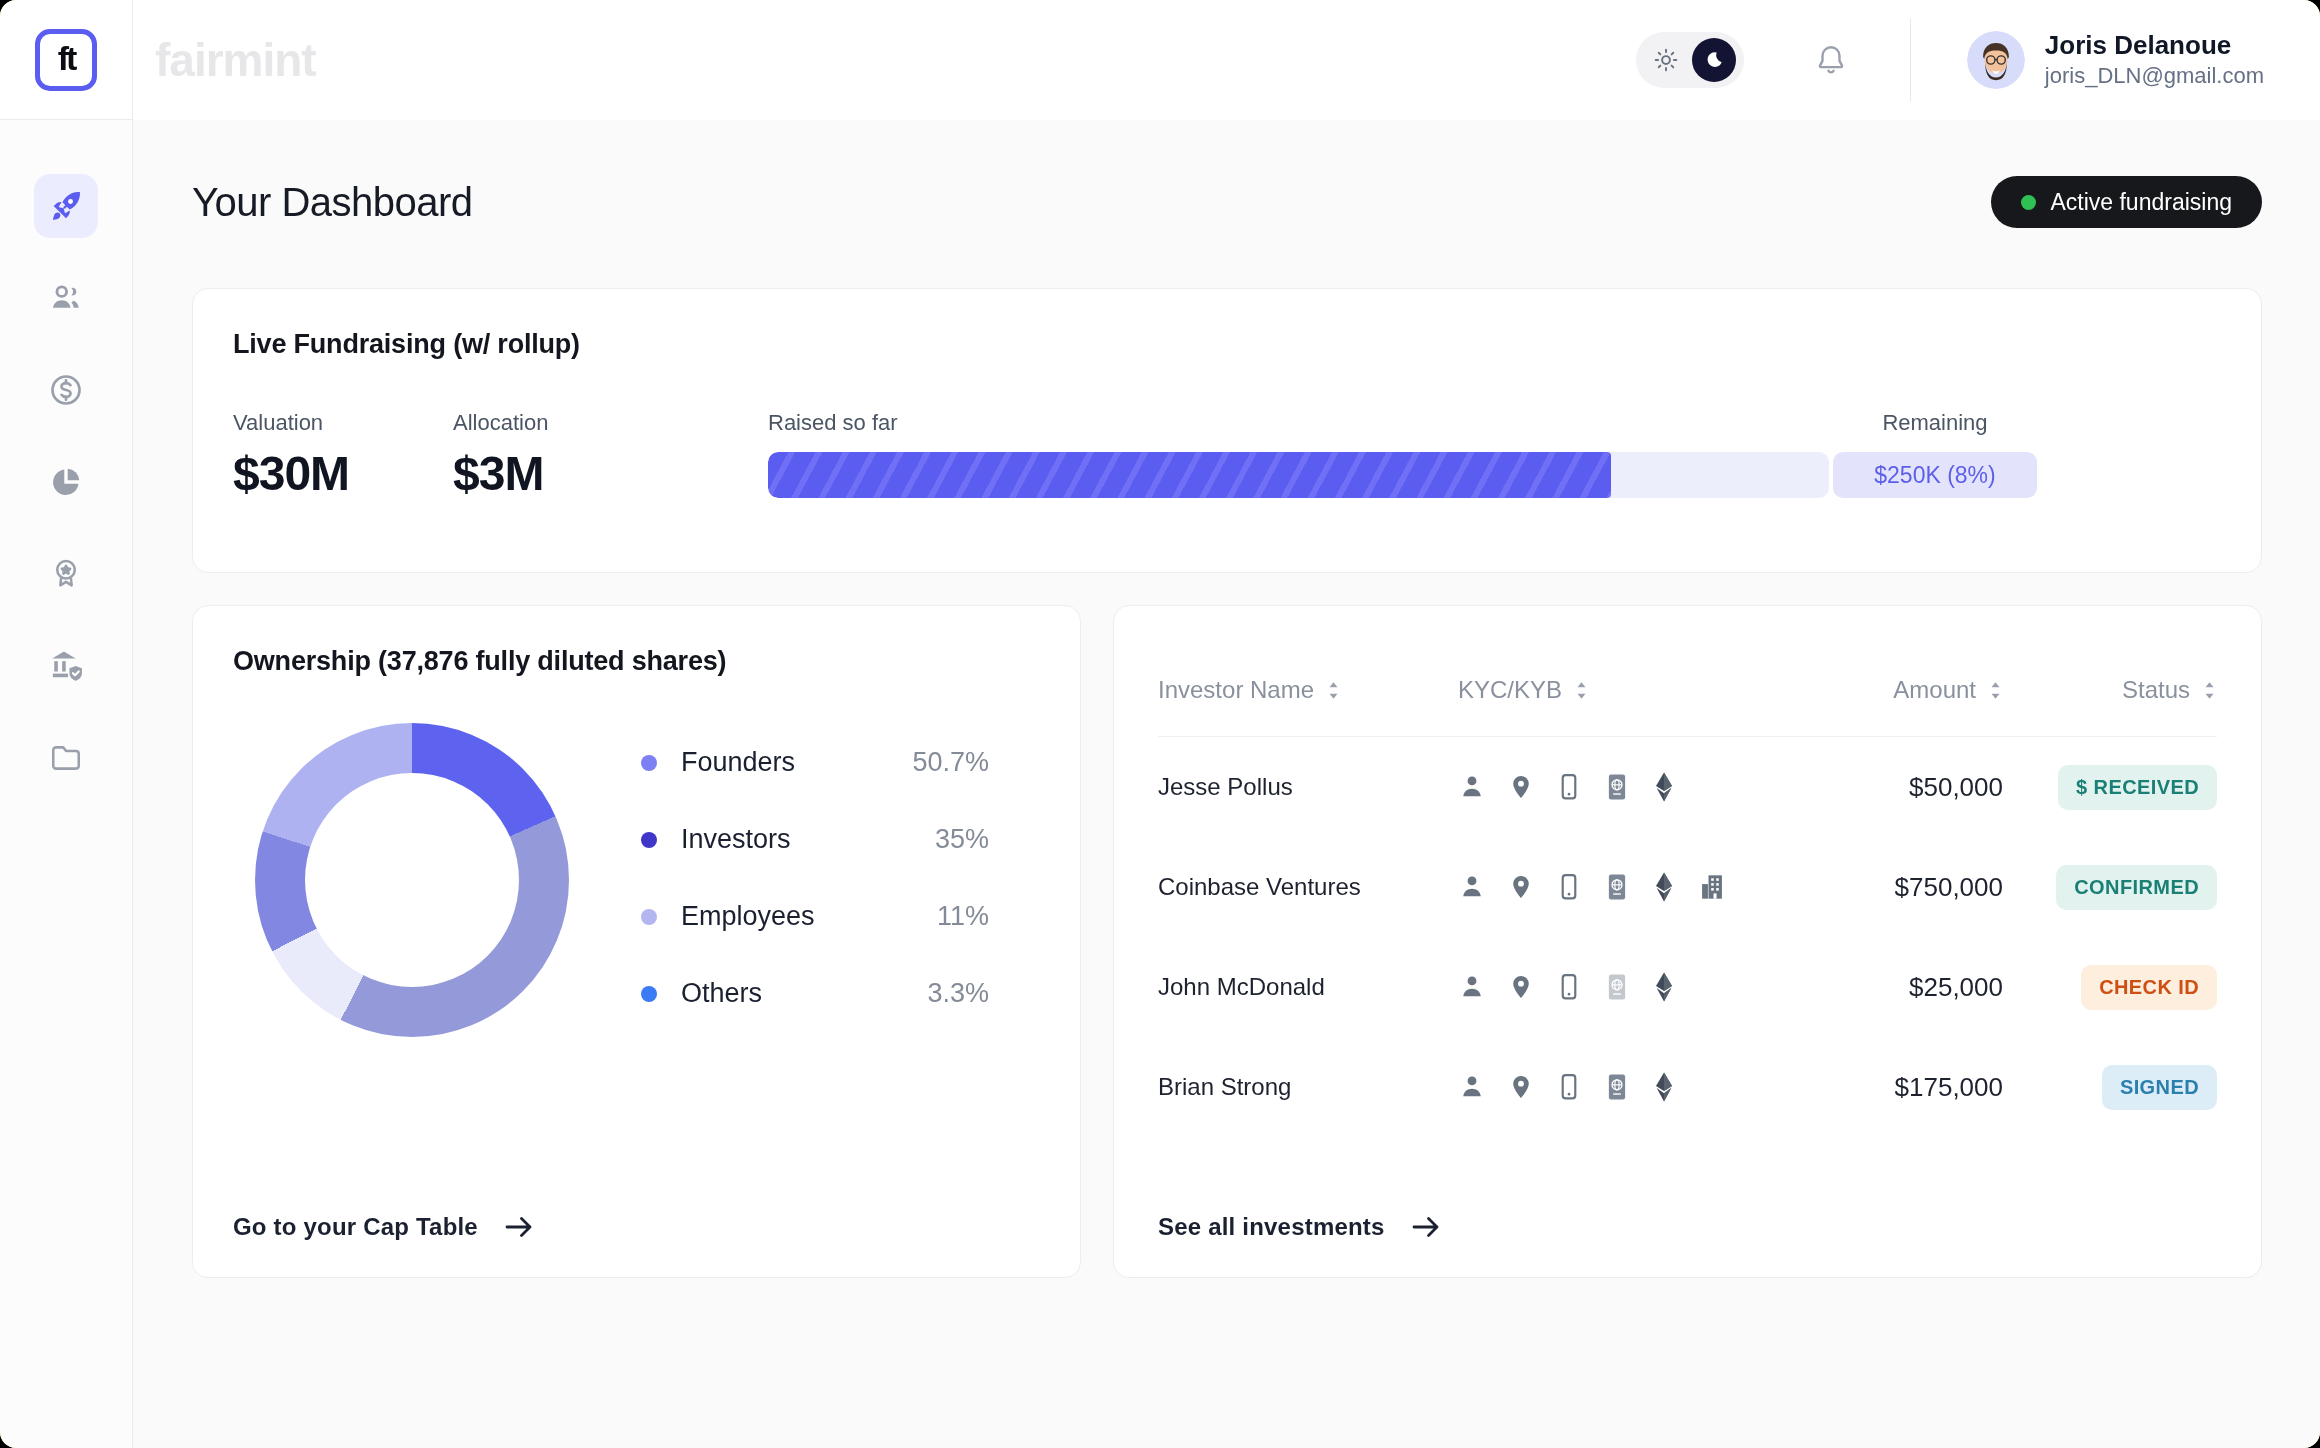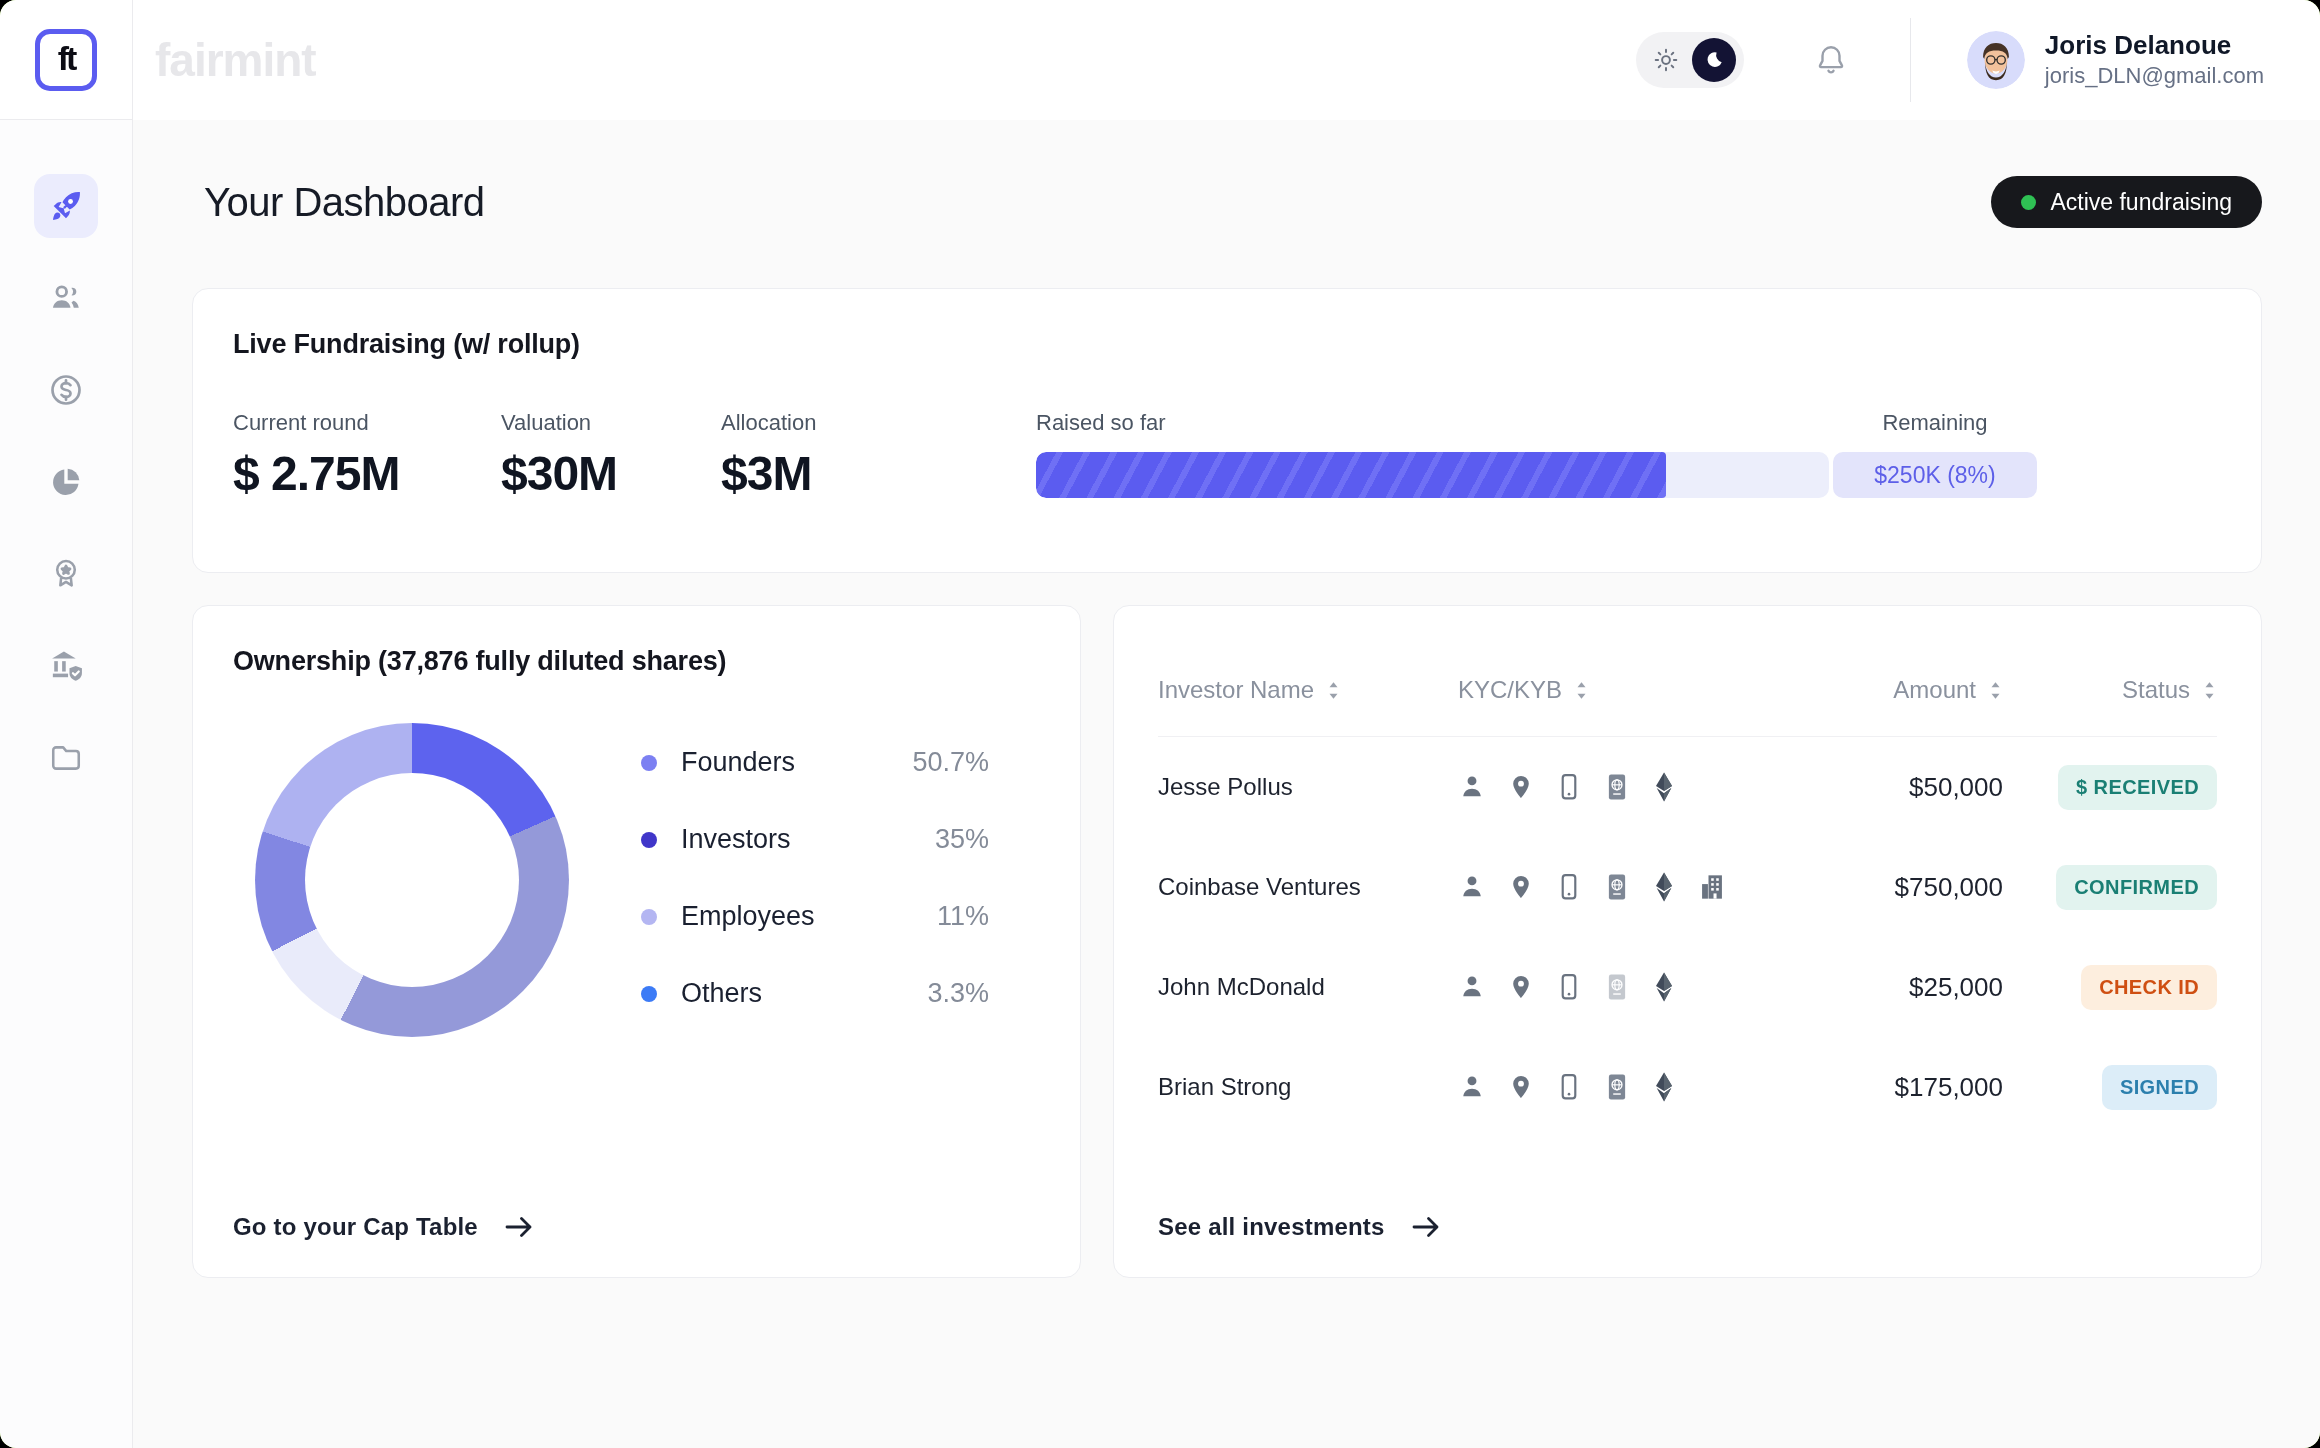--- a/index.html
+++ b/index.html
@@ -30,21 +30,21 @@
   .user-name { font-size:26px; font-weight:700; color:#101828; line-height:1.25; }
   .user-email { font-size:22px; color:#667085; line-height:1.3; }
   
   .sidebar { background:#fcfcfd; border-right:1px solid #ebebee; display:flex; flex-direction:column;
     align-items:center; padding-top:54px; gap:28px; }
   .side-item { width:64px; height:64px; border-radius:16px; display:flex; align-items:center; justify-content:center; }
   .side-item.active { background:#ebecfd; }
   
   .content { background:#fafafa; padding:56px 58px 0 59px; overflow:hidden; }
   .page-head { display:flex; align-items:center; }
-  .page-title { font-size:40px; font-weight:500; color:#161b26; letter-spacing:-0.5px;margin-left:12px; }
+  .page-title { font-size:40px; font-weight:500; color:#161b26; letter-spacing:-0.5px; }
   .head-spacer { flex:1; }
   .status-pill { background:#17181c; border-radius:999px; height:52px; padding:0 30px;
     display:flex; align-items:center; gap:14px; }
   .status-pill .dot { width:15px; height:15px; border-radius:50%; background:#2fc154; }
   .status-pill .txt { color:#fff; font-size:23px; }
   .card { background:#fff; border:1px solid #ecedf1; border-radius:16px; }
   .card-title { font-size:27px; font-weight:700; color:#14161f; letter-spacing:-0.2px; }
   
   .fund-card { margin-top:60px; height:285px; padding:40px 36px 0 40px; }
   .fund-row { margin-top:50px; display:flex; align-items:flex-start; }
@@ -211,24 +211,20 @@
       <div class="head-spacer"></div>
       <div class="status-pill">
         <div class="dot"></div>
         <div class="txt">Active fundraising</div>
       </div>
     </div>
 
     <div class="card fund-card">
       <div class="card-title">Live Fundraising (w/ rollup)</div>
       <div class="fund-row">
-        <div class="stat s0">
-          <div class="stat-label">Current round</div>
-          <div class="stat-value">$ 2.75M</div>
-        </div>
         <div class="stat s1">
           <div class="stat-label">Valuation</div>
           <div class="stat-value">$30M</div>
         </div>
         <div class="stat s2">
           <div class="stat-label">Allocation</div>
           <div class="stat-value">$3M</div>
         </div>
         <div class="raised">
           <div class="raised-labels">

